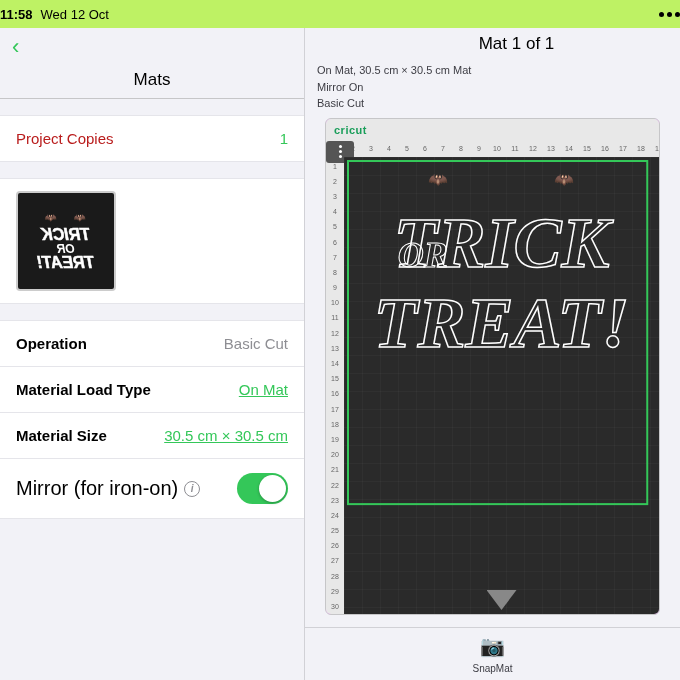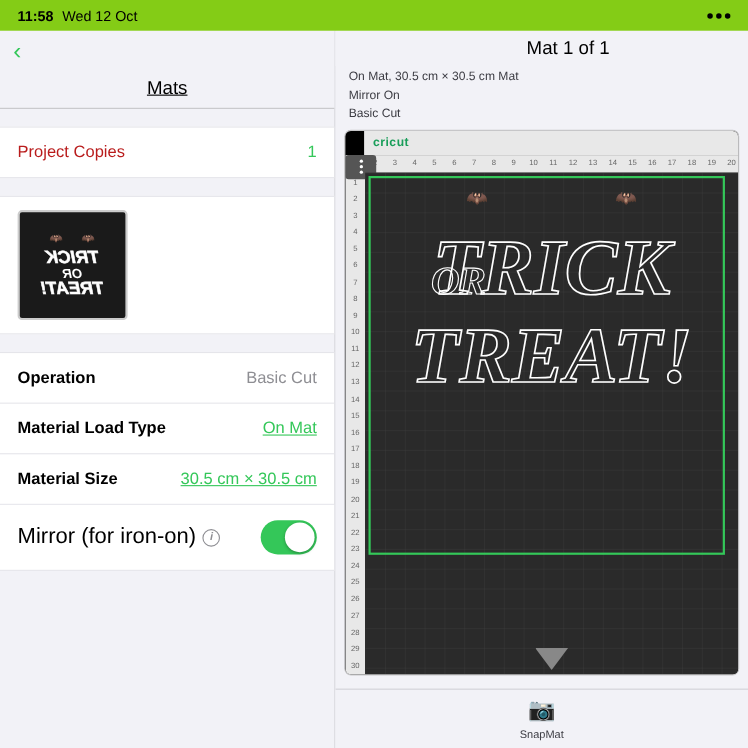--- a/index.html
+++ b/index.html
@@ -11,22 +11,22 @@
       overflow: hidden;
       display: flex;
       flex-direction: column;
     }
 
     
     .status-bar {
       display: flex;
       justify-content: space-between;
       align-items: center;
-      padding: 4px 16px;
-      background: #84cc16;
+      padding: 4px 0;
+      background: #bef264;
       height: 28px;
       flex-shrink: 0;
     }
     .status-time {
       font-size: 13px;
       font-weight: 600;
       color: #000;
     }
     .status-date {
       font-size: 13px;
@@ -74,21 +74,20 @@
     .mats-title-bar {
       background: #f2f2f7;
       text-align: center;
       padding: 4px 0 8px;
       border-bottom: 1px solid #c6c6c8;
     }
     .mats-title {
       font-size: 17px;
       font-weight: 500;
       color: #000;
-      text-decoration: underline;
     }
 
     .left-content {
       flex: 1;
       overflow-y: auto;
       padding: 0;
     }
 
     
     .row-item {
@@ -235,27 +234,26 @@
     }
     .mat-info-text {
       font-size: 11px;
       color: #3c3c43;
       text-align: left;
       line-height: 1.5;
     }
 
     .mat-canvas-area {
       flex: 1;
-      margin: 0 8px 12px;
-      background: #000000;
+      margin: 0 20px 12px;
+      background: #f0abfc;
       border-radius: 6px;
       overflow: hidden;
       position: relative;
       border: 1px solid #c6c6c8;
-      padding-left: 17px;
     }
 
     .mat-top-bar {
       background: #e8e8e8;
       height: 22px;
       display: flex;
       align-items: center;
       padding: 0 8px;
       position: relative;
     }

